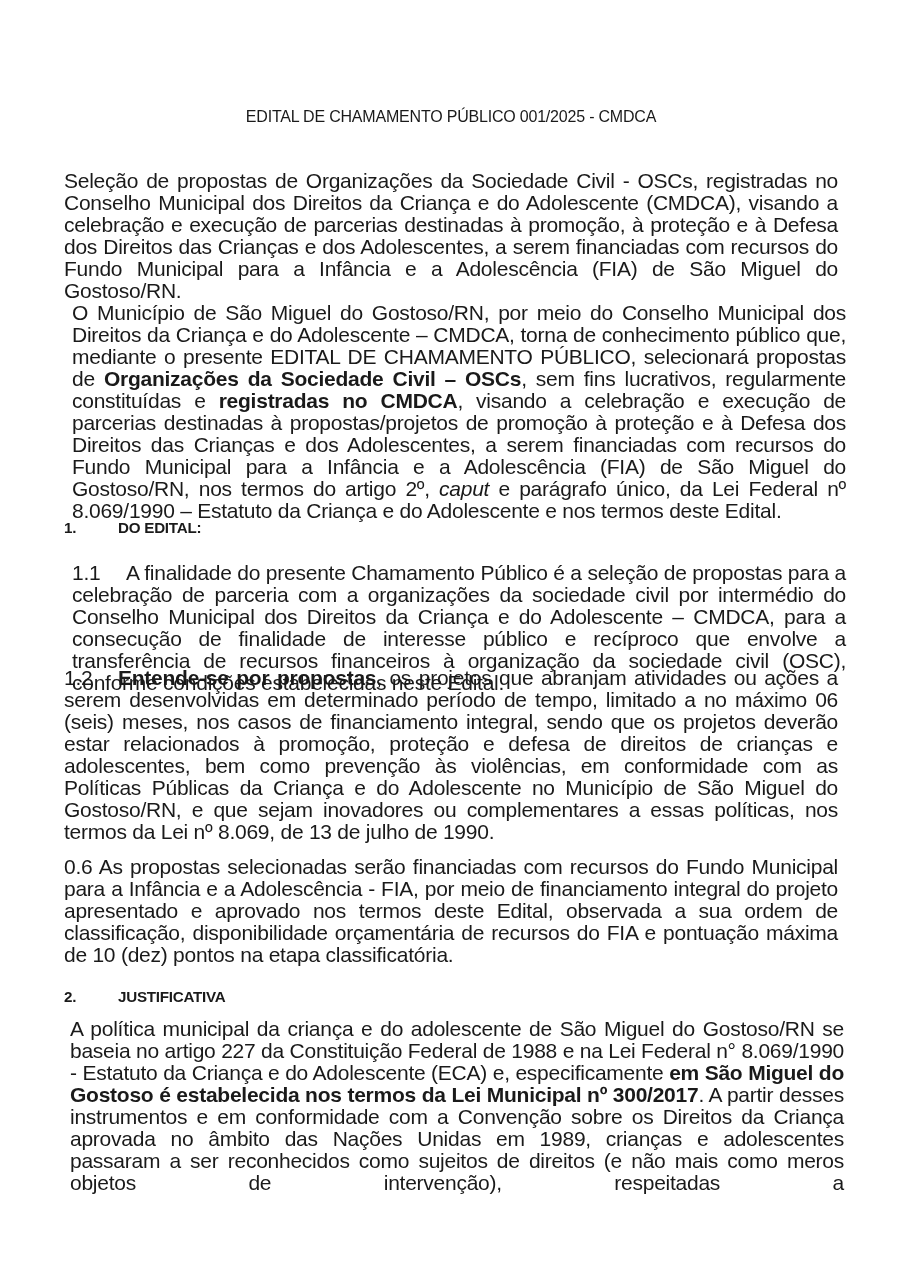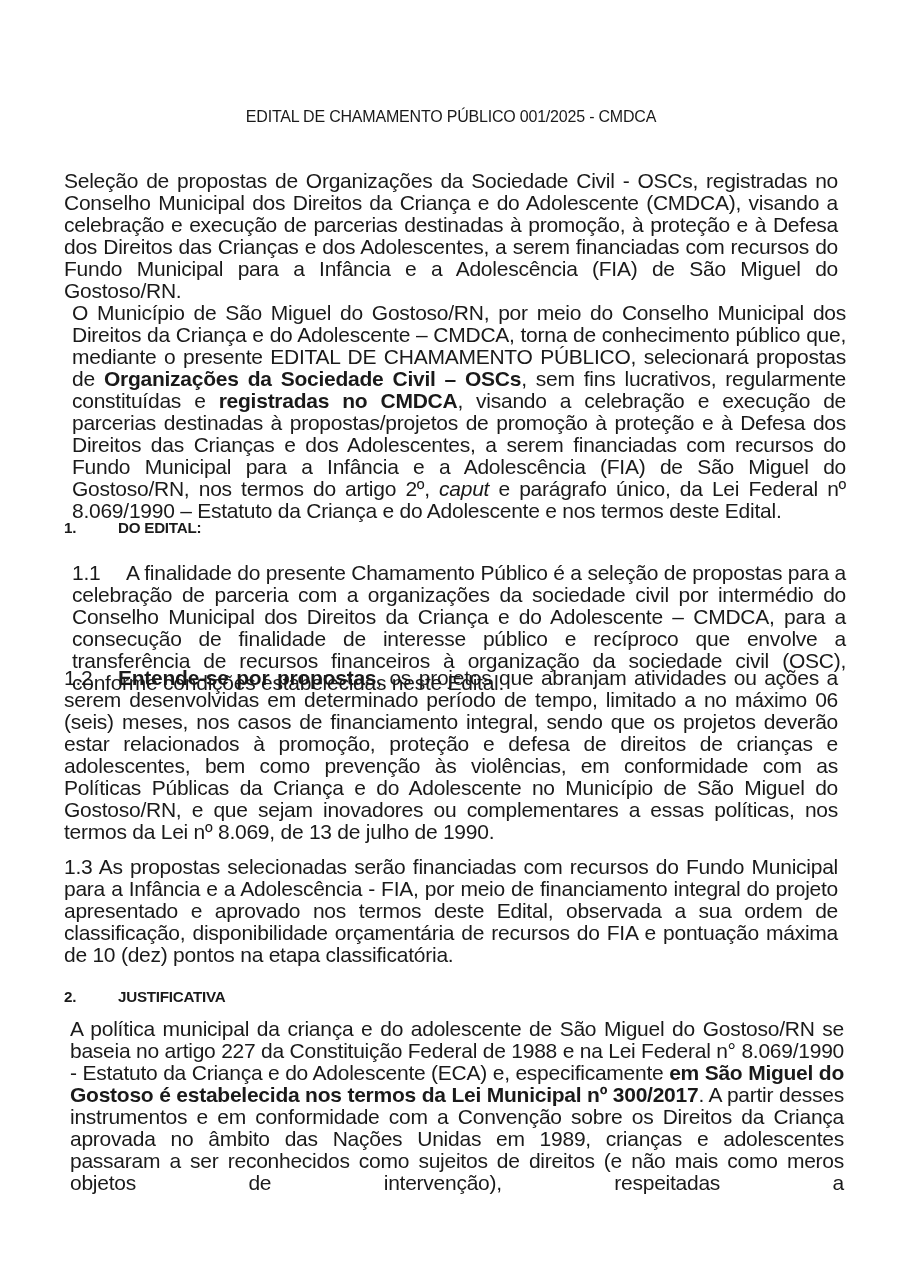--- a/index.html
+++ b/index.html
@@ -80,21 +80,21 @@
 
   <p class="para" style="top:554px; margin:8px;">
     <span class="num">1.1</span><span>A finalidade do presente Chamamento Público é a seleção de propostas para a celebração de parceria com a organizações da sociedade civil por intermédio do Conselho Municipal dos Direitos da Criança e do Adolescente – CMDCA, para a consecução de finalidade de interesse público e recíproco que envolve a transferência de recursos financeiros à organização da sociedade civil (OSC), conforme condições estabelecidas neste Edital.</span>
   </p>
 
   <p class="para" style="top:667px; margin:0;">
     <span class="num">1.2</span><b>Entende-se por propostas</b><span>, os projetos que abranjam atividades ou ações a serem desenvolvidas em determinado período de tempo, limitado a no máximo 06 (seis) meses, nos casos de financiamento integral, sendo que os projetos deverão estar relacionados à promoção, proteção e defesa de direitos de crianças e adolescentes, bem como prevenção às violências, em conformidade com as Políticas Públicas da Criança e do Adolescente no Município de São Miguel do Gostoso/RN, e que sejam inovadores ou complementares a essas políticas, nos termos da Lei nº 8.069, de 13 de julho de 1990.</span>
   </p>
 
   <p class="para" style="top:856px; margin:0;">
-    <span>1.3</span> <span>As propostas selecionadas serão financiadas com recursos do Fundo Municipal para a Infância e a Adolescência - FIA, por meio de financiamento integral do projeto apresentado e aprovado nos termos deste Edital, observada a sua ordem de classificação, disponibilidade orçamentária de recursos do FIA e pontuação máxima de 10 (dez) pontos na etapa classificatória.</span>
+    <span>0.6</span> <span>As propostas selecionadas serão financiadas com recursos do Fundo Municipal para a Infância e a Adolescência - FIA, por meio de financiamento integral do projeto apresentado e aprovado nos termos deste Edital, observada a sua ordem de classificação, disponibilidade orçamentária de recursos do FIA e pontuação máxima de 10 (dez) pontos na etapa classificatória.</span>
   </p>
 
   <div class="heading" style="top:984px;">
     <span class="num">2.</span><span>JUSTIFICATIVA</span>
   </div>
 
   <p class="para last-line" style="top:1012px; margin:6px;">
     <span>A política municipal da criança e do adolescente de São Miguel do Gostoso/RN se baseia no artigo 227 da Constituição Federal de 1988 e na Lei Federal n° 8.069/1990 - Estatuto da Criança e do Adolescente (ECA) e, especificamente </span><b>em São Miguel do Gostoso é estabelecida nos termos da Lei Municipal nº 300/2017</b><span>. A partir desses instrumentos e em conformidade com a Convenção sobre os Direitos da Criança aprovada no âmbito das Nações Unidas em 1989, crianças e adolescentes passaram a ser reconhecidos como sujeitos de direitos (e não mais como meros objetos de intervenção), respeitadas a</span>
   </p>
 

